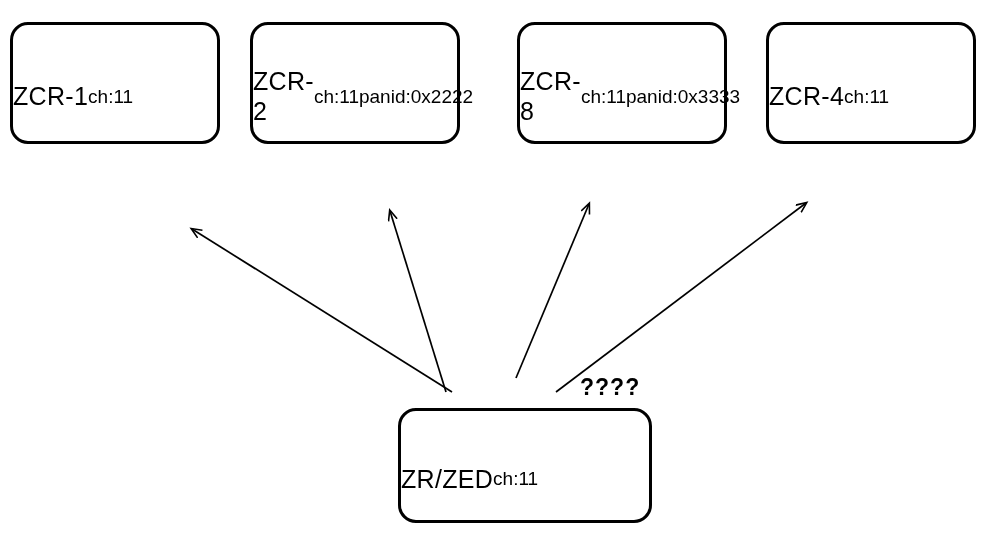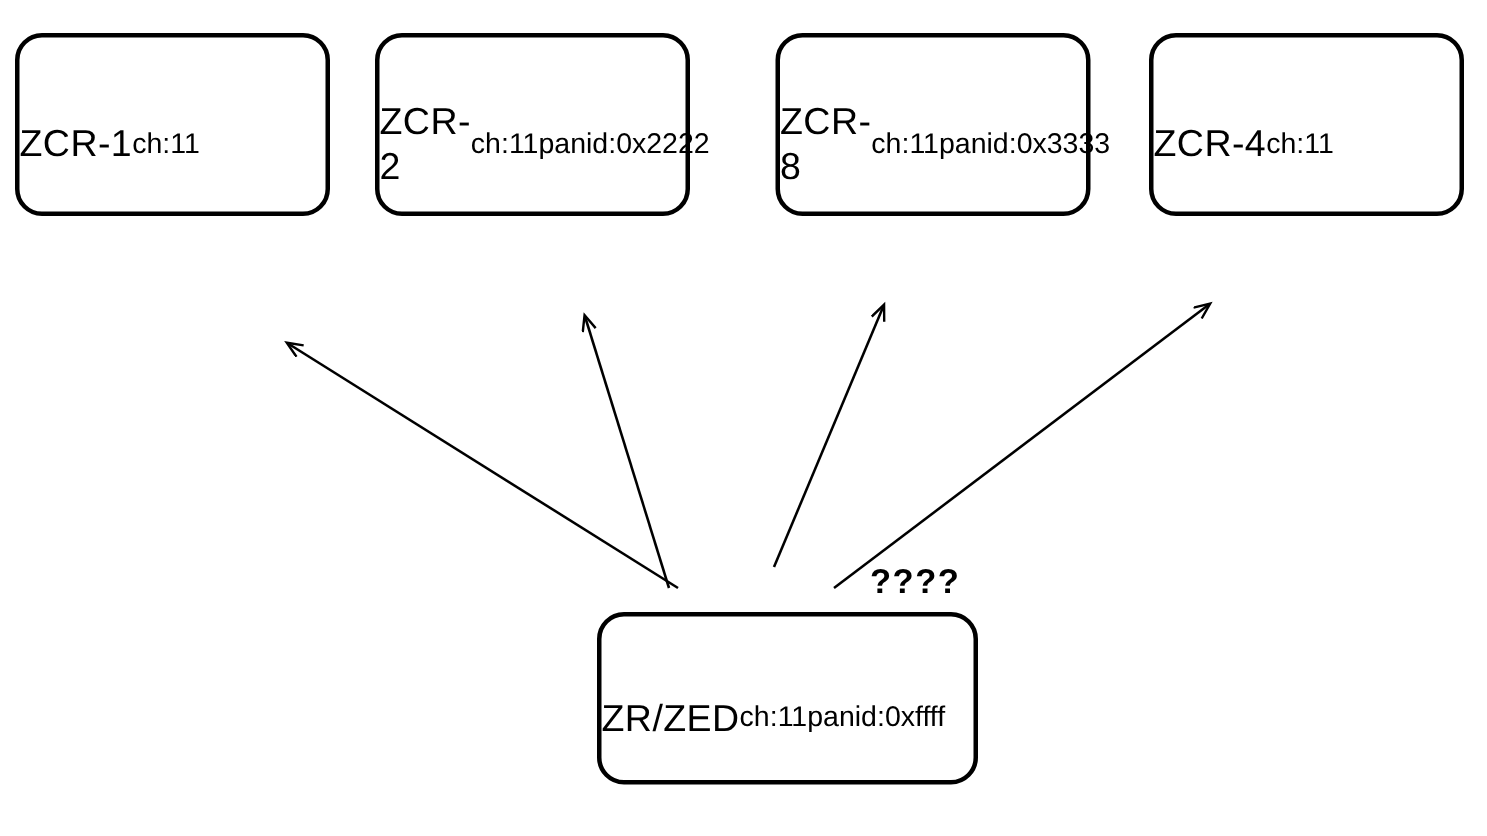--- a/index.html
+++ b/index.html
@@ -96,18 +96,17 @@
   </div>
 
   <div class="node-box" style="left:766px; top:22px; width:210px; height:122px;">
     <div class="node-title">ZCR-4</div>
     <div class="node-line">ch:11</div>
   </div>
 
   <div class="node-box" style="left:398px; top:408px; width:254px; height:115px;">
     <div class="node-title">ZR/ZED</div>
     <div class="node-line">ch:11</div>
-    <div class="node-line">panid:0xffff</div>
   </div>
 
   <div class="qmark" style="left:580px; top:374px;">????</div>
 
 </div>
 
 </body></html>

